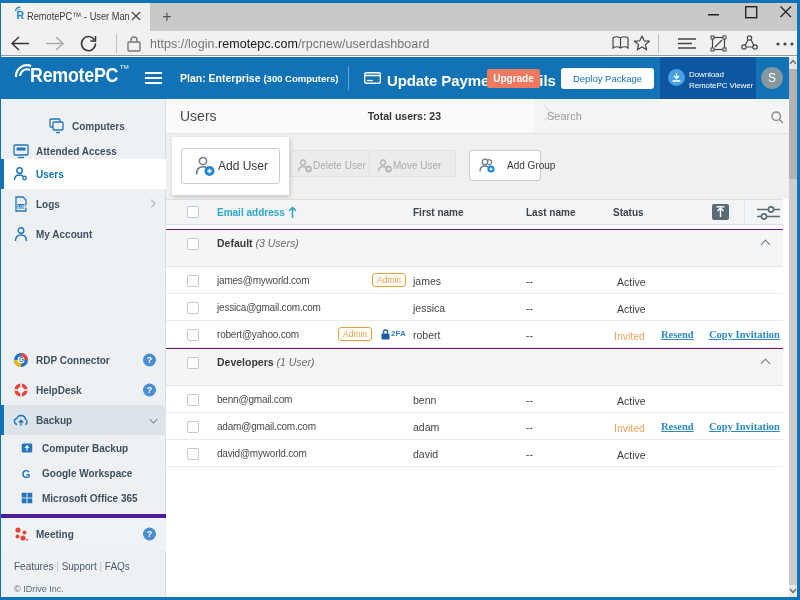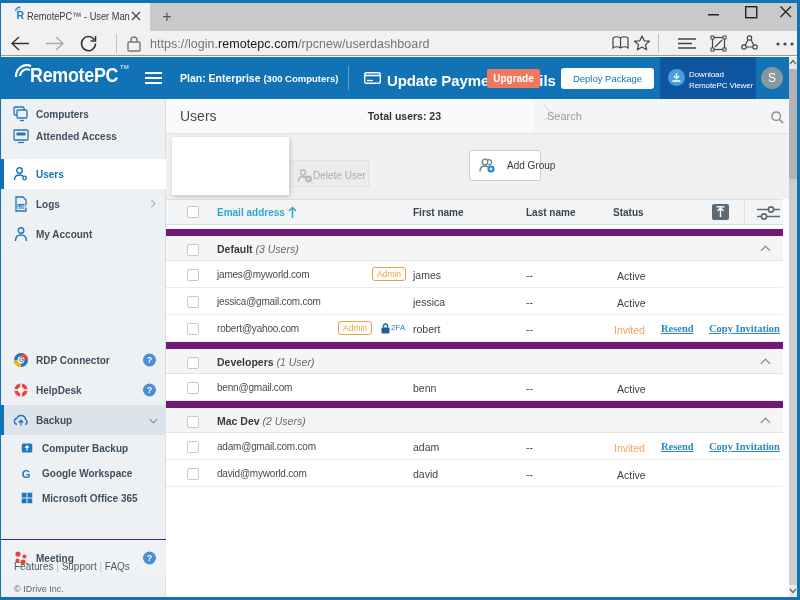--- a/index.html
+++ b/index.html
@@ -52,51 +52,51 @@
 #totusers{left:0;top:11px;width:275px;text-align:right;font-size:10.5px;font-weight:bold;color:#333;}
 #grpbox{left:284px;top:0;width:84px;height:34px;background:#ececec;border-left:1px solid #dcdcdc;border-right:1px solid #dcdcdc;}
 #grptxt{left:14px;top:11px;font-size:10.5px;font-weight:bold;color:#555;position:absolute;}
 #grpcaret{position:absolute;left:66px;top:15px;width:0;height:0;border-left:4px solid transparent;border-right:4px solid transparent;border-top:5px solid #666;}
 #crumb{left:372px;top:8px;width:12px;height:12px;border-right:1.5px solid #dadada;border-bottom:1.5px solid #dadada;transform:rotate(-45deg);}
 #searchtx{left:381px;top:11px;font-size:11px;color:#9a9a9a;}
 #btnrow{left:0;top:35px;width:623px;height:65px;background:#f0f0f0;}
 #popup{left:6px;top:38px;width:117px;height:58px;background:#fff;box-shadow:1px 2px 5px rgba(0,0,0,0.18);}
 #addusr{left:15px;top:49px;width:99px;height:36px;background:#fff;border:1px solid #ccc;border-radius:3px;}
 #addusr span{position:absolute;left:36px;top:10px;font-size:12px;color:#3a3a3a;white-space:nowrap;}
-.disbtn{top:16px;height:27px;background:#ececec;border:1px solid #e2e2e2;margin-top:10px;}
+.disbtn{top:16px;height:27px;background:#ececec;border:1px solid #e2e2e2;}
 .disbtn span{position:absolute;font-size:10px;color:#ababab;left:22px;top:9px;white-space:nowrap;}
 .whbtn{top:16px;height:31px;background:#fff;border:1px solid #ccc;border-radius:3px;}
 .whbtn span{position:absolute;font-size:10px;color:#3a3a3a;top:9px;white-space:nowrap;}
 #delbtn{left:124px;width:79px;}
 #movbtn{left:204px;width:86px;}
 #addgrp{left:303px;width:72px;}
 #addgrp span{left:37px;}
 #viewcan{left:409px;width:138px;}
 #viewcan span{left:33px;font-size:9.5px;}
 
 #thead{left:0;top:100px;width:617px;height:26px;background:#f2f4f5;border-top:1px solid #dcdfe1;border-bottom:1px solid #dcdfe1;}
 .th{position:absolute;top:7px;font-size:10px;font-weight:bold;color:#3c4550;}
 #th-email{left:51px;color:#2fa7cc;}
 #upldbtn{position:absolute;left:546px;top:4px;width:17px;height:16px;background:#5a6b77;border-radius:2px;}
 #theadsep{position:absolute;left:578px;top:0;width:1px;height:24px;background:#e0e3e5;}
 #tbl{left:0;top:130px;width:617px;border-right:1px solid #e0e0e0;}
 .row{position:relative;width:617px;height:27px;background:#fff;border-bottom:1px solid #ebebeb;}
-.grow{position:relative;width:617px;height:32px;background:#f5f5f5;border-bottom:1px solid #e3e3e3;border-top:7px solid #701a75;}
+.grow{position:relative;width:617px;height:38px;background:#f5f5f5;border-bottom:1px solid #e3e3e3;border-top:1px solid #701a75;}
 .grow b{position:absolute;left:51px;top:7px;font-size:10.5px;color:#3a3a3a;}
 .grow i{font-weight:normal;color:#6a6a6a;font-size:10.5px;}
 .gchev{position:absolute;left:596px;top:11px;width:7px;height:7px;border-left:1.5px solid #6e7a85;border-top:1.5px solid #6e7a85;transform:rotate(45deg);}
 .cbx{position:absolute;left:21px;top:8px;width:12px;height:12px;background:#fff;border:1px solid #c3c9ce;border-radius:2px;}
 .em{position:absolute;left:51px;top:8px;font-size:10px;color:#4a4a4a;letter-spacing:-0.2px;}
 .fn{position:absolute;left:247px;top:8px;font-size:10.5px;color:#444;}
 .ln{position:absolute;left:360px;top:8px;font-size:10.5px;color:#444;}
 .st{position:absolute;left:451px;top:9px;font-size:10.5px;color:#3e3e3e;}
 .stinv{position:absolute;left:448px;top:9px;font-size:10.5px;color:#eda45c;}
 .lnk{position:absolute;top:8px;font-size:10.5px;color:#2d8ac4;text-decoration:underline;font-weight:bold;white-space:nowrap;font-family:Liberation Serif, serif;}
 .badge{position:absolute;top:6px;height:14px;font-size:8.5px;line-height:12px;color:#eba24b;border:1px solid #e0a245;border-radius:3px;padding:0 4px;background:#fffefb;}
-.lock2fa{position:absolute;left:225px;top:8px;font-size:8px;font-weight:normal;color:#2d7fc1;}
+.lock2fa{position:absolute;left:225px;top:8px;font-size:8px;font-weight:bold;color:#2d7fc1;}
 
 #sbtrack{left:789px;top:57px;width:8px;height:540px;background:#cdcdcd;}
 #sbthumb{left:789px;top:69px;width:8px;height:110px;background:#b3b3b3;}
 .sbarr{left:789px;width:8px;height:12px;background:#e8e8e8;}
 #rborder{left:797px;top:0px;width:3px;height:600px;background:#1173b5;}
 #lborder{left:0;top:0;width:1px;height:600px;background:#1173b5;}
 #botborder{left:0;top:597px;width:800px;height:3px;background:#1173b5;}
 </style>
 </head>
 <body>
@@ -194,29 +194,29 @@
   <div class="abs" id="dlcirc"></div>
   <svg class="abs" style="left:672px;top:16px;" width="9" height="10">
       <path d="M4.5 0 V5 M2 3 L4.5 5.5 L7 3" stroke="#fff" stroke-width="1.3" fill="none"></path>
       <path d="M0.5 8 H8.5" stroke="#fff" stroke-width="1.6"></path>
     </svg>
   <div class="abs" id="dltext">Download<br>RemotePC Viewer</div>
   <div class="abs" id="avatar">S</div>
 </div>
 
 <div class="abs" id="sidebar">
-  <div class="abs sbitem" style="top:0;">
+  <div class="abs sbitem" style="top:12px;margin-left:36px;">
     <svg class="sbicon" viewBox="0 0 16 16">
         <rect x="1" y="1" width="10" height="8" rx="1" fill="#edf1f4" stroke="#2276bb" stroke-width="1.3"></rect>
         <rect x="4" y="4" width="10" height="8" rx="1" fill="#edf1f4" stroke="#2276bb" stroke-width="1.3"></rect>
         <path d="M7 14.5 H11" stroke="#2276bb" stroke-width="1.3"></path>
       </svg>
     <span class="sbtext">Computers</span>
     </div>
-  <div class="abs sbitem" style="top:22px;">
+  <div class="abs sbitem" style="top:37px;">
     <svg class="sbicon" viewBox="0 0 16 16">
         <rect x="1" y="2" width="14" height="10" rx="1" fill="none" stroke="#2276bb" stroke-width="1.3"></rect>
         <rect x="3.5" y="4.5" width="9" height="3" rx="0.5" fill="#2276bb"></rect>
         <path d="M5 14.5 H11" stroke="#2276bb" stroke-width="1.3"></path>
       </svg>
     <span class="sbtext">Attended Access</span>
     </div>
   <div class="abs sbitem" id="sbusers" style="top:60px;">
     <svg class="sbicon" viewBox="0 0 16 16">
         <circle cx="6.5" cy="4.5" r="2.8" fill="none" stroke="#1173b5" stroke-width="1.4"></circle>
@@ -285,21 +285,21 @@
     </div>
   <div class="abs sbitem sbsub" style="top:386px;height:25px;">
     <svg class="sbicon" viewBox="0 0 16 16">
         <rect x="1" y="1" width="6.4" height="6.4" fill="#2276bb"></rect>
         <rect x="8.6" y="1" width="6.4" height="6.4" fill="#2276bb"></rect>
         <rect x="1" y="8.6" width="6.4" height="6.4" fill="#2276bb"></rect>
         <rect x="8.6" y="8.6" width="6.4" height="6.4" fill="#2276bb"></rect>
       </svg>
     <span class="sbtext">Microsoft Office 365</span>
     </div>
-  <div class="abs sbitem" style="top:440px;height:36px;border-top:1px solid #4c1d95;background:#eff3f6;">
+  <div class="abs sbitem" style="top:415px;height:36px;border-top:4px solid #4c1d95;background:#eff3f6;">
     <svg class="sbicon" viewBox="0 0 16 16">
         <circle cx="5" cy="4" r="2.6" fill="#e8453c"></circle>
         <circle cx="11.5" cy="6.5" r="2" fill="#e8453c"></circle>
         <circle cx="4.5" cy="10.5" r="2" fill="#e8453c"></circle>
         <circle cx="10" cy="12" r="2.6" fill="#e8453c"></circle>
         <circle cx="14.2" cy="13.8" r="1" fill="#e8453c"></circle>
       </svg>
     <span class="sbtext">Meeting</span>
       <span class="qmark">?</span>
     </div>
@@ -322,32 +322,50 @@
   <div class="abs" id="btnrow">
     <div class="abs disbtn" id="delbtn">
       <svg style="left:6px;top:8px;" width="16" height="14" viewBox="0 0 16 14">
           <circle cx="6" cy="3.5" r="2.5" fill="none" stroke="#b5b5b5" stroke-width="1.3"></circle>
           <path d="M1.5 12.5 C1.5 8.5 4 7.5 6 7.5 C7 7.5 8 7.8 8.8 8.4" fill="none" stroke="#b5b5b5" stroke-width="1.3"></path>
           <circle cx="11.5" cy="10" r="3.4" fill="#b5b5b5"></circle>
           <path d="M10.2 8.7 L12.8 11.3 M12.8 8.7 L10.2 11.3" stroke="#fff" stroke-width="1"></path>
         </svg>
       <span>Delete User</span>
       </div>
+    <div class="abs disbtn" id="movbtn">
+      <svg style="left:6px;top:8px;" width="16" height="14" viewBox="0 0 16 14">
+          <circle cx="6" cy="3.5" r="2.5" fill="none" stroke="#b5b5b5" stroke-width="1.3"></circle>
+          <path d="M1.5 12.5 C1.5 8.5 4 7.5 6 7.5 C7 7.5 8 7.8 8.8 8.4" fill="none" stroke="#b5b5b5" stroke-width="1.3"></path>
+          <circle cx="11.5" cy="10" r="3.4" fill="#b5b5b5"></circle>
+          <path d="M9.8 10 H13 M11.6 8.6 L13.1 10 L11.6 11.4" stroke="#fff" stroke-width="1" fill="none"></path>
+        </svg>
+      <span>Move User</span>
+      </div>
     <div class="abs whbtn" id="addgrp">
       <svg style="left:8px;top:7px;" width="18" height="15" viewBox="0 0 18 15">
           <circle cx="7" cy="4" r="2.8" fill="none" stroke="#6b7a85" stroke-width="1.3"></circle>
           <path d="M10 2 A2.5 2.5 0 1 1 10 6.5" fill="none" stroke="#6b7a85" stroke-width="1.2"></path>
           <path d="M2 13.5 C2 9 5 8 7 8 C8 8 9.2 8.3 10 9" fill="none" stroke="#6b7a85" stroke-width="1.3"></path>
           <circle cx="13" cy="11" r="3.6" fill="#1e88d2"></circle>
           <path d="M13 9.4 V12.6 M11.4 11 H14.6" stroke="#fff" stroke-width="1.2"></path>
         </svg>
       <span>Add Group</span>
       </div>
   </div>
   <div class="abs" id="popup"></div>
+  <div class="abs" id="addusr">
+    <svg style="position:absolute;left:12px;top:6px;" width="22" height="22" viewBox="0 0 22 22">
+        <circle cx="9" cy="6" r="3.6" fill="none" stroke="#6b7a85" stroke-width="1.5"></circle>
+        <path d="M2.5 19.5 C2.5 13 6 11.8 9 11.8 C10.4 11.8 11.8 12.1 13 13" fill="none" stroke="#6b7a85" stroke-width="1.5"></path>
+        <circle cx="15.5" cy="16" r="5" fill="#1e88d2"></circle>
+        <path d="M15.5 13.8 V18.2 M13.3 16 H17.7" stroke="#fff" stroke-width="1.6"></path>
+      </svg>
+    <span>Add User</span>
+    </div>
   <div class="abs" id="thead">
     <span class="cbx" style="top:6px;"></span>
     <span class="th" id="th-email">Email address</span>
     <svg style="position:absolute;left:122px;top:6px;" width="9" height="13">
         <path d="M4.5 12 V2 M1 5 L4.5 1.5 L8 5" stroke="#2fa7cc" stroke-width="1.5" fill="none"></path>
       </svg>
     <span class="th" style="left:247px;">First name</span>
     <span class="th" style="left:360px;">Last name</span>
     <span class="th" style="left:447px;">Status</span>
     <span id="upldbtn"></span>
@@ -403,25 +421,20 @@
         <b>Developers <i>(1 User)</i></b>
         <span class="gchev"></span>
       </div>
     <div class="row">
         <span class="cbx"></span>
         <span class="em">benn@gmail.com</span>
         <span class="fn">benn</span>
         <span class="ln">--</span>
         <span class="st">Active</span>
       </div>
-    <div class="grow">
-        <span class="cbx"></span>
-        <b>Mac Dev <i>(2 Users)</i></b>
-        <span class="gchev"></span>
-      </div>
     <div class="row">
         <span class="cbx"></span>
         <span class="em">adam@gmail.com.com</span>
         <span class="fn">adam</span>
         <span class="ln">--</span>
         <span class="stinv">Invited</span>
         <span class="lnk" style="left:495px;">Resend</span>
         <span class="lnk" style="left:543px;">Copy Invitation</span>
       </div>
     <div class="row">

